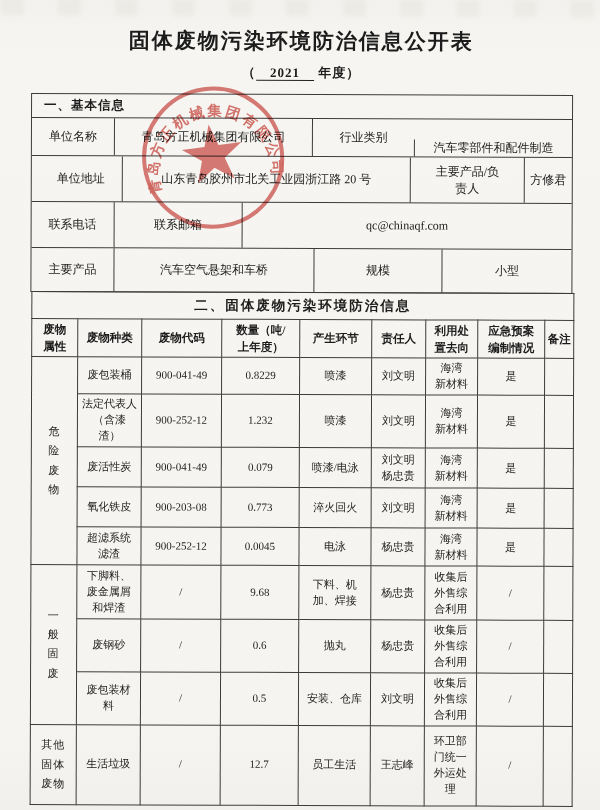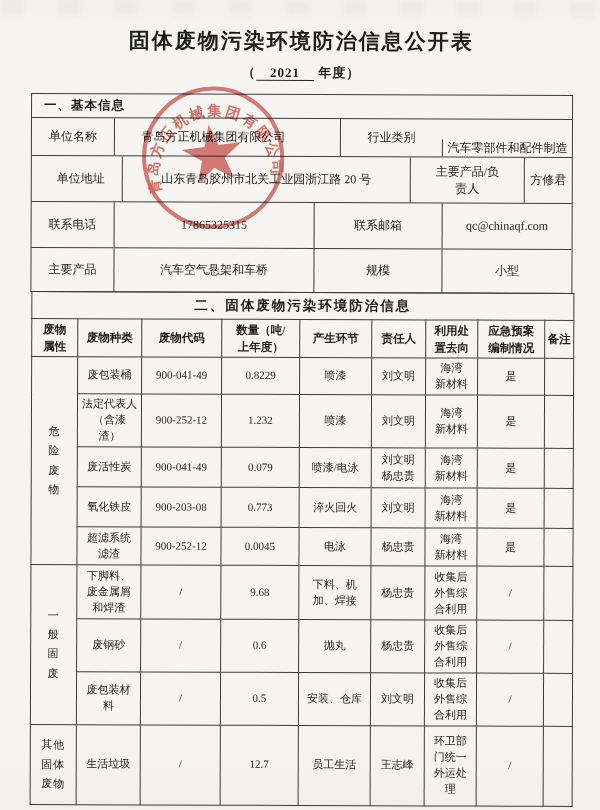--- a/index.html
+++ b/index.html
@@ -22,21 +22,21 @@
   
   .t1{position:absolute;left:30px;top:94px;width:542px;border:1.3px solid #3c3c3c;box-sizing:border-box;background:rgba(255,255,255,.0);}
   .t1-heading{height:23px;line-height:23px;padding-left:12px;font-weight:bold;font-size:12.5px;letter-spacing:1px;}
   .t1row{display:flex;border-top:1px solid #3c3c3c;}
   .t1row .c{
     box-sizing:border-box;border-left:1px solid #3c3c3c;
     display:flex;align-items:center;justify-content:center;
     text-align:center;font-size:12px;white-space:pre-line;padding:2px 3px;line-height:1.35;
   }
   .t1row .c:first-child{border-left:none;}
-  .r1{height:37px;} .r1 .c1{flex:0 0 82px;} .r1 .c2{flex:0 0 198px;} .r1 .c3{flex:0 0 102px;margin-left:28px;} .r1 .c4{flex:1;margin-top:20px;}
+  .r1{height:37px;} .r1 .c1{flex:0 0 82px;} .r1 .c2{flex:0 0 198px;} .r1 .c3{flex:0 0 102px;} .r1 .c4{flex:1;margin-top:20px;}
   .r2{height:45px;} .r2 .c1{flex:0 0 82px;margin-left:8px;} .r2 .c2{flex:0 0 288px;} .r2 .c3{flex:0 0 114px;} .r2 .c4{flex:1;}
   .r3{height:45px;} .r3 .c1{flex:0 0 82px;} .r3 .c2{flex:0 0 200px;} .r3 .c3{flex:0 0 128px;} .r3 .c4{flex:1;}
   .r4{height:43px;} .r4 .c1{flex:0 0 82px;} .r4 .c2{flex:0 0 200px;} .r4 .c3{flex:0 0 128px;} .r4 .c4{flex:1;font-family:Liberation Serif, serif;}
 
   
   .t2{position:absolute;left:31px;top:292px;width:542px;border-collapse:collapse;table-layout:fixed;font-size:11px;}
   .t2 th,.t2 td{
     border:1px solid #3c3c3c;text-align:center;vertical-align:middle;
     padding:2px 3px;white-space:pre-line;word-break:break-all;line-height:1.45;
   }
@@ -69,21 +69,20 @@
     </div>
     <div class="t1row r2">
       <div class="c c1">单位地址</div>
       <div class="c c2">山东青岛胶州市北关工业园浙江路 20 号</div>
       <div class="c c3">主要产品/负
 责人</div>
       <div class="c c4">方修君</div>
     </div>
     <div class="t1row r3">
       <div class="c c1">联系电话</div>
-      <div class="c c2">17865325315</div>
       <div class="c c3">联系邮箱</div>
       <div class="c c4">qc@chinaqf.com</div>
     </div>
     <div class="t1row r4">
       <div class="c c1">主要产品</div>
       <div class="c c2">汽车空气悬架和车桥</div>
       <div class="c c3">规模</div>
       <div class="c c4">小型</div>
     </div>
   </div>

